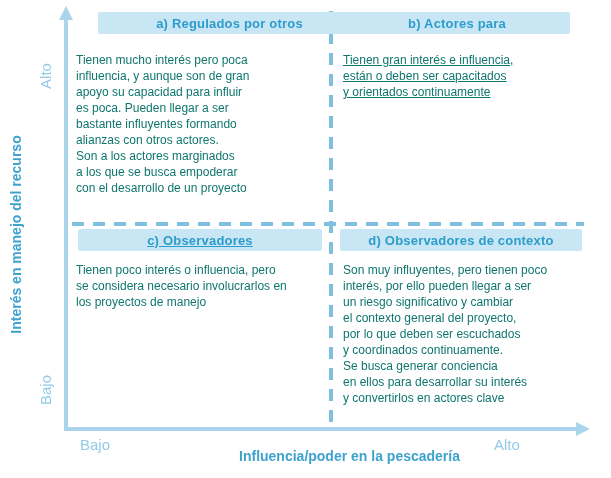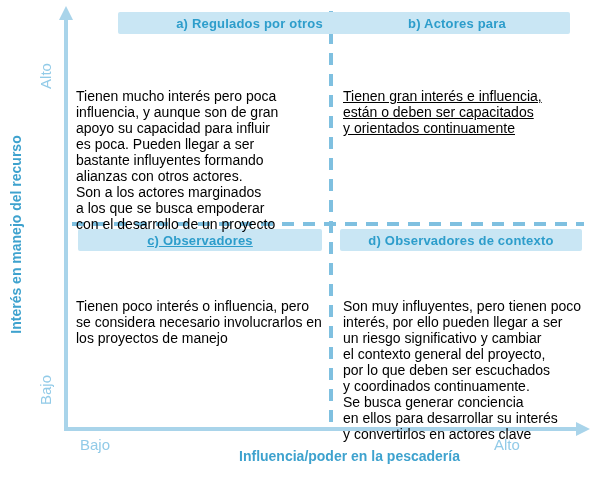--- a/index.html
+++ b/index.html
@@ -26,32 +26,31 @@
     background: #c9e6f4;
     color: #2d9dcb;
     font-size: 13px;
     font-weight: bold;
     display: flex;
     align-items: center;
     justify-content: center;
     border-radius: 2px;
     letter-spacing: 0.2px;
   }
-  .hdr-a { left: 98px;  top: 12px;  width: 263px; margin-left: 20px; }
+  .hdr-a { left: 98px;  top: 12px;  width: 263px; }
   .hdr-b { left: 344px; top: 12px;  width: 226px; }
   .hdr-c { left: 78px;  top: 229px; width: 244px; text-decoration: underline; }
   .hdr-d { left: 340px; top: 229px; width: 242px; }
 
   .quad-body {
     position: absolute;
-    color: #000000;
-    font-size: 14px;
+    color: #0f766e;
+    font-size: 12px;
     line-height: 16px;
     white-space: pre-line;
-    margin-top: 36px;
   }
   .body-a { left: 76px;  top: 52px;  width: 250px; }
   .body-b { left: 343px; top: 52px;  width: 250px; text-decoration: underline; }
   .body-c { left: 76px;  top: 262px; width: 262px; }
   .body-d { left: 343px; top: 262px; width: 252px; }
 
   .axis-hl {
     position: absolute;
     color: #92cbe8;
     font-size: 15px;

